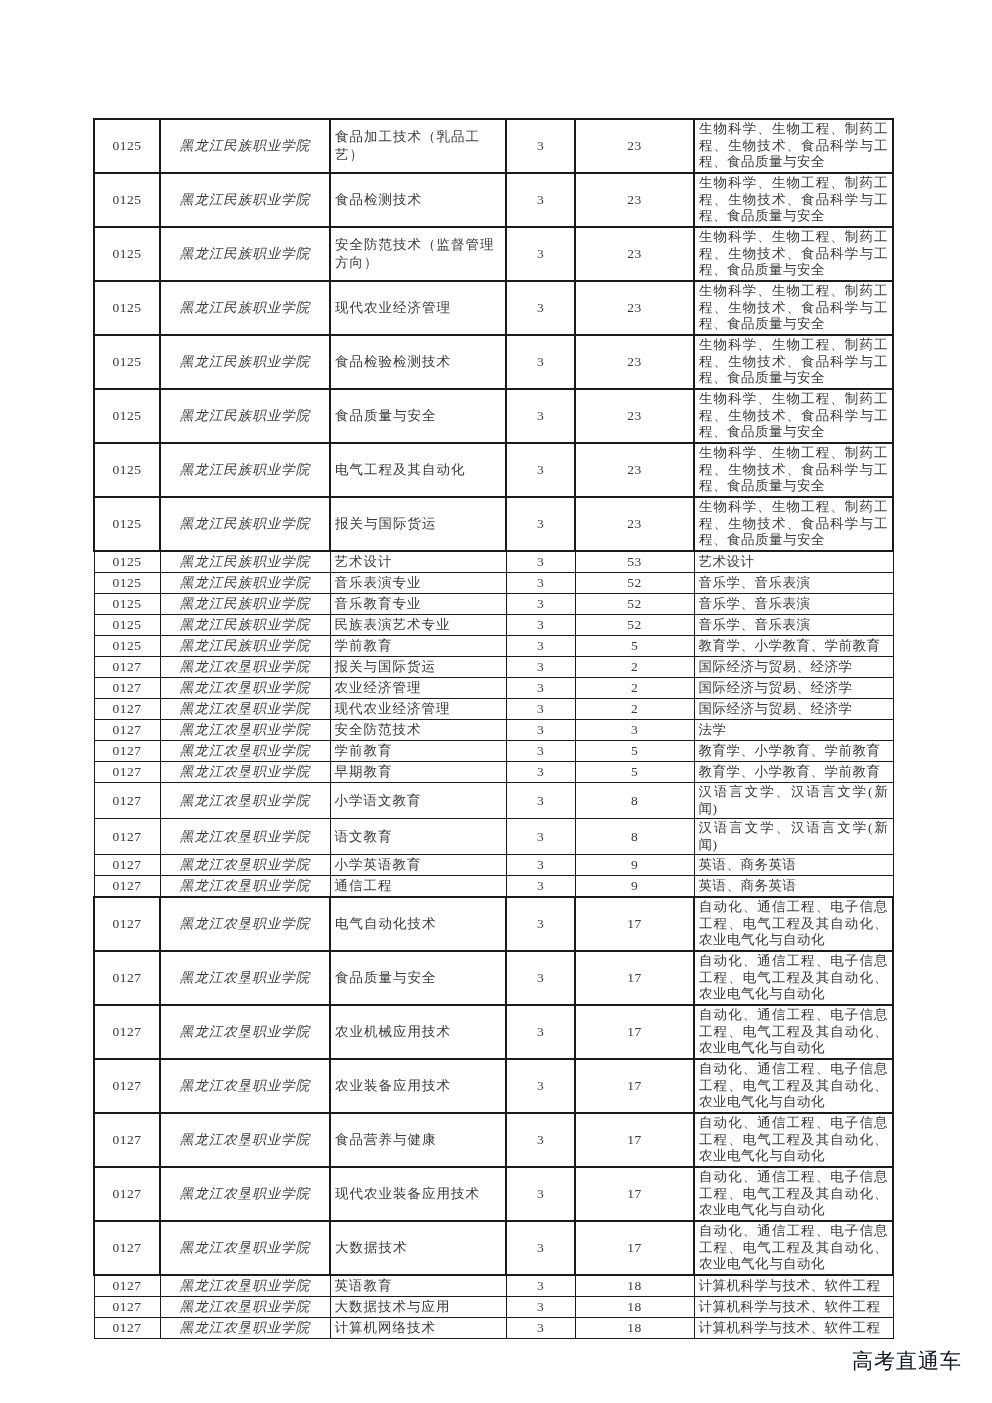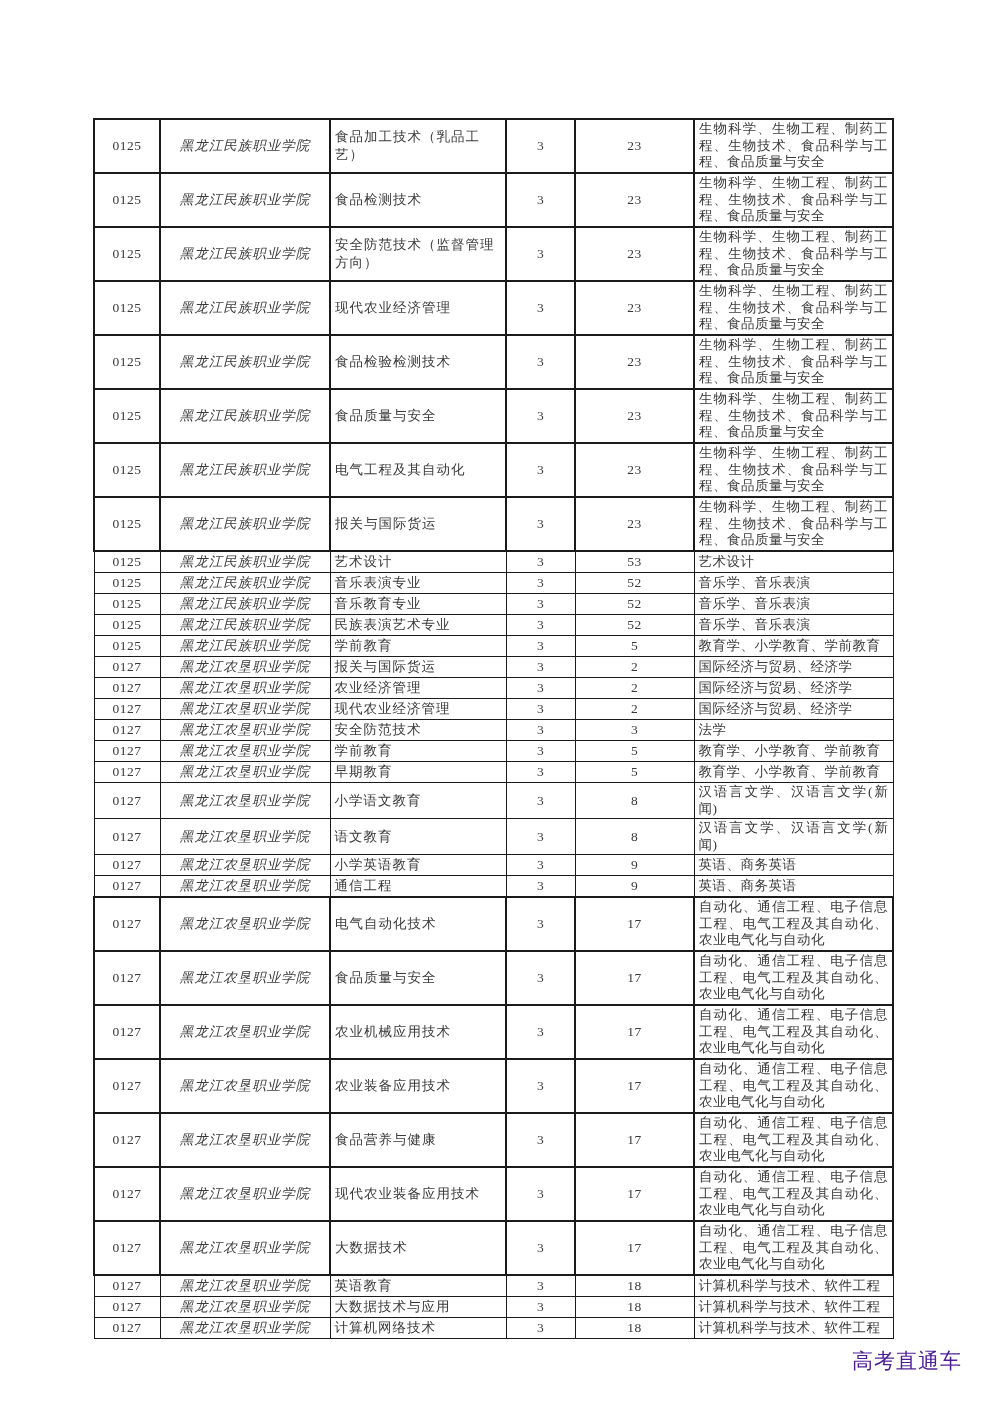--- a/index.html
+++ b/index.html
@@ -63,21 +63,21 @@
     padding: 1px 4px 1px 5px;
     border-radius: 12px;
   }
   .watermark {
     position: absolute;
     left: 852px;
     top: 1347px;
     width: 120px;
     font-size: 21px;
     letter-spacing: 1px;
-    color: #4c1d95;
+    color: #0f172a;
     text-shadow: 1px 1px 0 #ffffff;
     font-family: Liberation Serif, serif;
   }
 </style>
 </head>
 <body>
 
 <div class="page">
 
   <table class="data-table">

